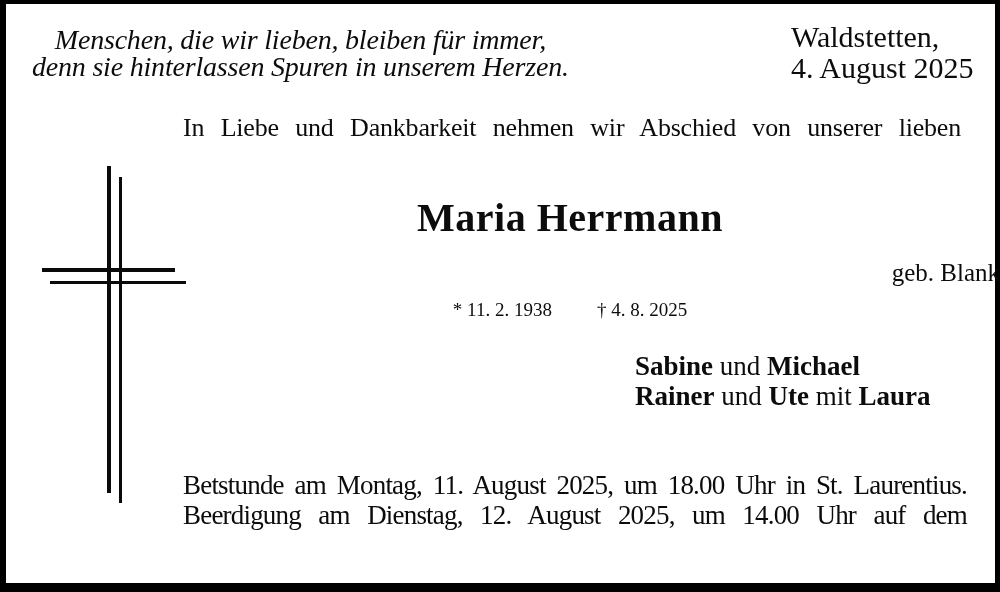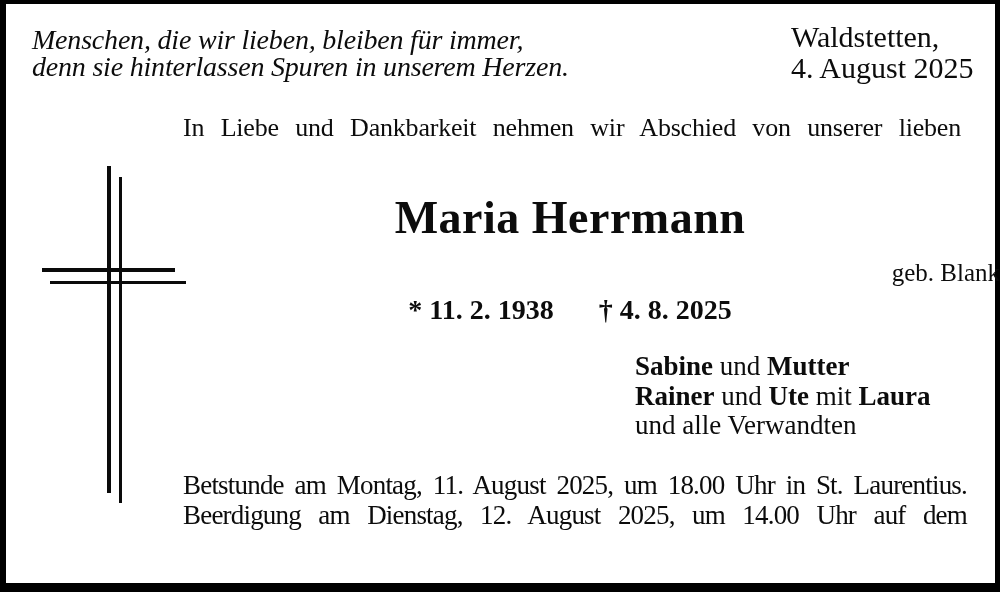--- a/index.html
+++ b/index.html
@@ -26,20 +26,21 @@
   .page > div, .page > h1 { position: absolute; margin: 0; }
 
   .quote {
     left: 26px;
     top: 22px;
     font-style: italic;
     font-size: 28px;
     line-height: 27px;
     letter-spacing: -0.2px;
     white-space: nowrap;
+    text-align: center;
   }
   .dateline {
     left: 785px;
     top: 17px;
     font-size: 30px;
     line-height: 31px;
     white-space: nowrap;
   }
 
   
@@ -61,43 +62,42 @@
   .just {
     text-align: justify;
     text-align-last: justify;
   }
 
   .name {
     left: 134px;
     top: 182px;
     width: 860px;
     text-align: center;
-    font-size: 46px;
+    font-size: 40px;
     line-height: 64px;
     font-weight: bold;
     letter-spacing: 0.5px;
     white-space: nowrap;
   }
   .maiden {
     left: 134px;
     top: 256px;
     width: 860px;
     text-align: right;
     font-size: 25px;
     line-height: 26px;
   }
   .dates {
     left: 134px;
     top: 291px;
     width: 860px;
     text-align: center;
-    font-size: 28px;
+    font-size: 19px;
     line-height: 29px;
     white-space: nowrap;
-    font-weight: bold;
   }
   .dates .death { margin-left: 45px; }
 
   .family {
     left: 629px;
     top: 348px;
     font-size: 27px;
     line-height: 29.5px;
     white-space: nowrap;
   }
@@ -140,23 +140,22 @@
 
   <h1 class="name">Maria Herrmann</h1>
 
   <div class="maiden">geb. Blank</div>
 
   <div class="dates">
     <span>* 11. 2. 1938</span><span class="death">† 4. 8. 2025</span>
   </div>
 
   <div class="family">
-    <div><b>Sabine</b> <span>und</span> <b>Mutter</b></div>
+    <div><b>Sabine</b> <span>und</span> <b>Michael</b></div>
     <div><b>Rainer</b> <span>und</span> <b>Ute</b> <span>mit</span> <b>Laura</b></div>
-    <div>und alle Verwandten</div>
   </div>
 
   <div class="funeral">
     <div class="just">Betstunde am Montag, 11. August 2025, um 18.00 Uhr in St. Laurentius.</div>
     <div class="just">Beerdigung am Dienstag, 12. August 2025, um 14.00 Uhr auf dem</div>
   </div>
 
 </div>
 
 </body></html>

